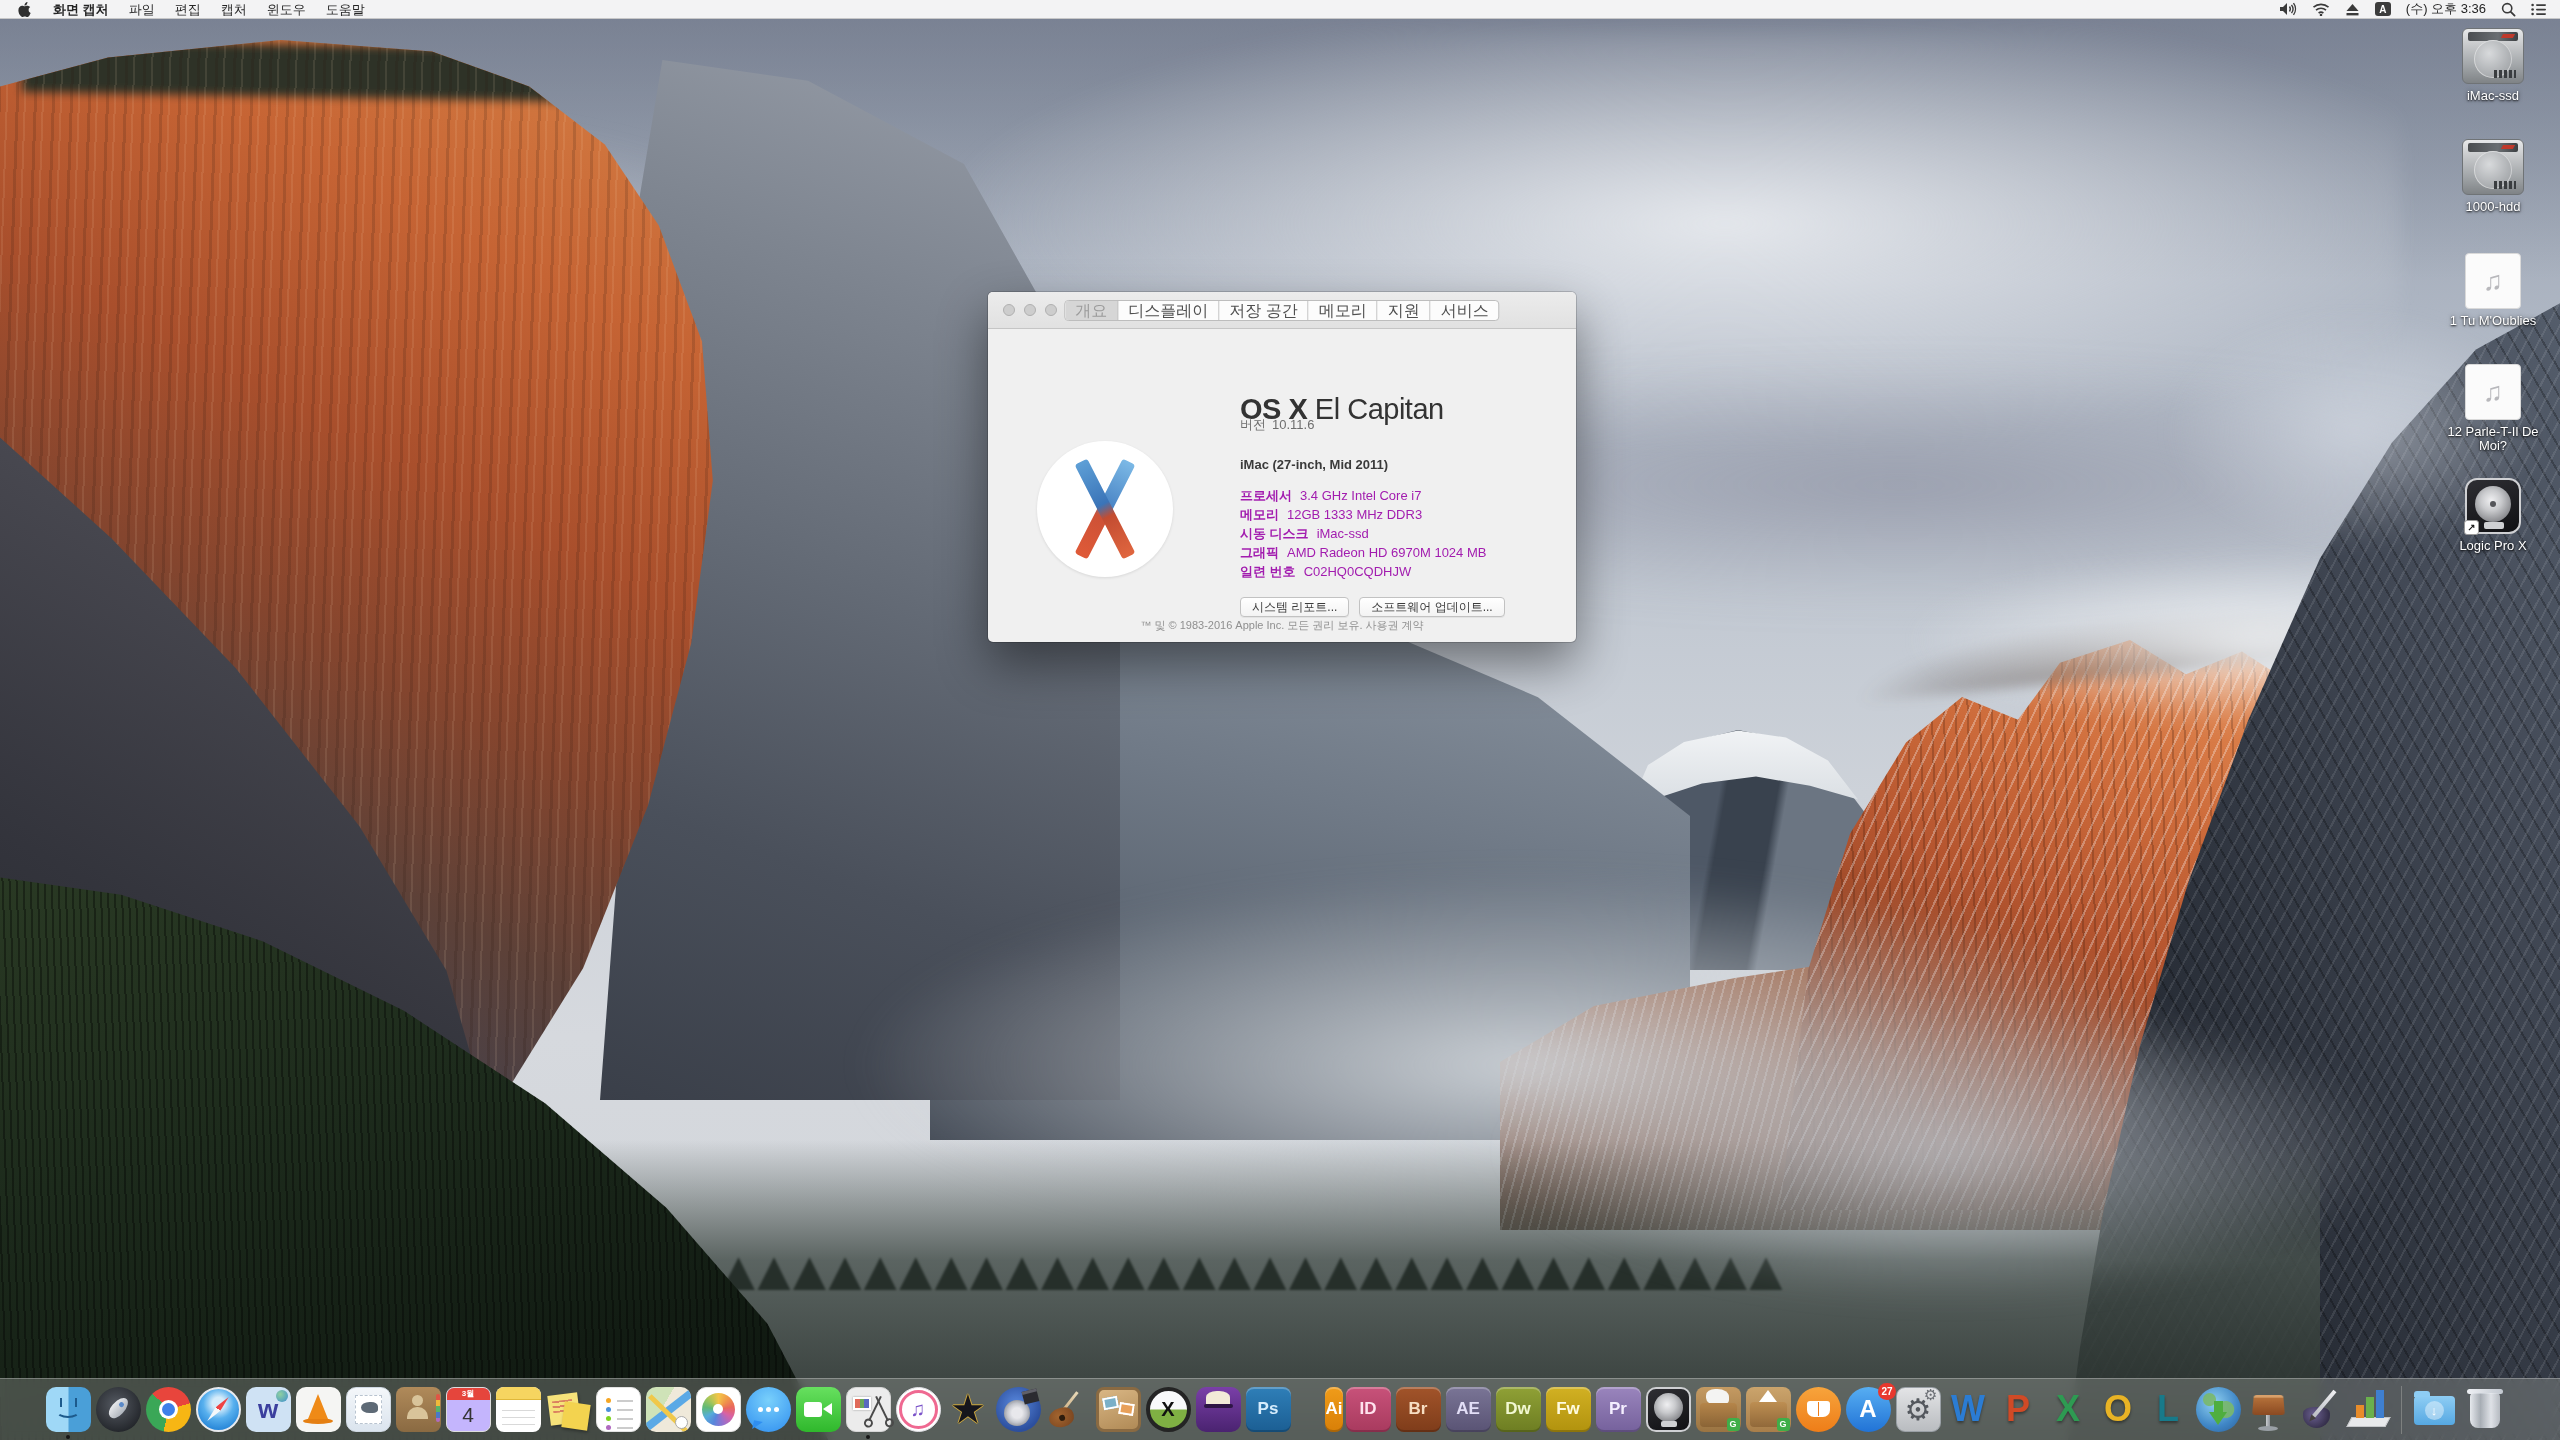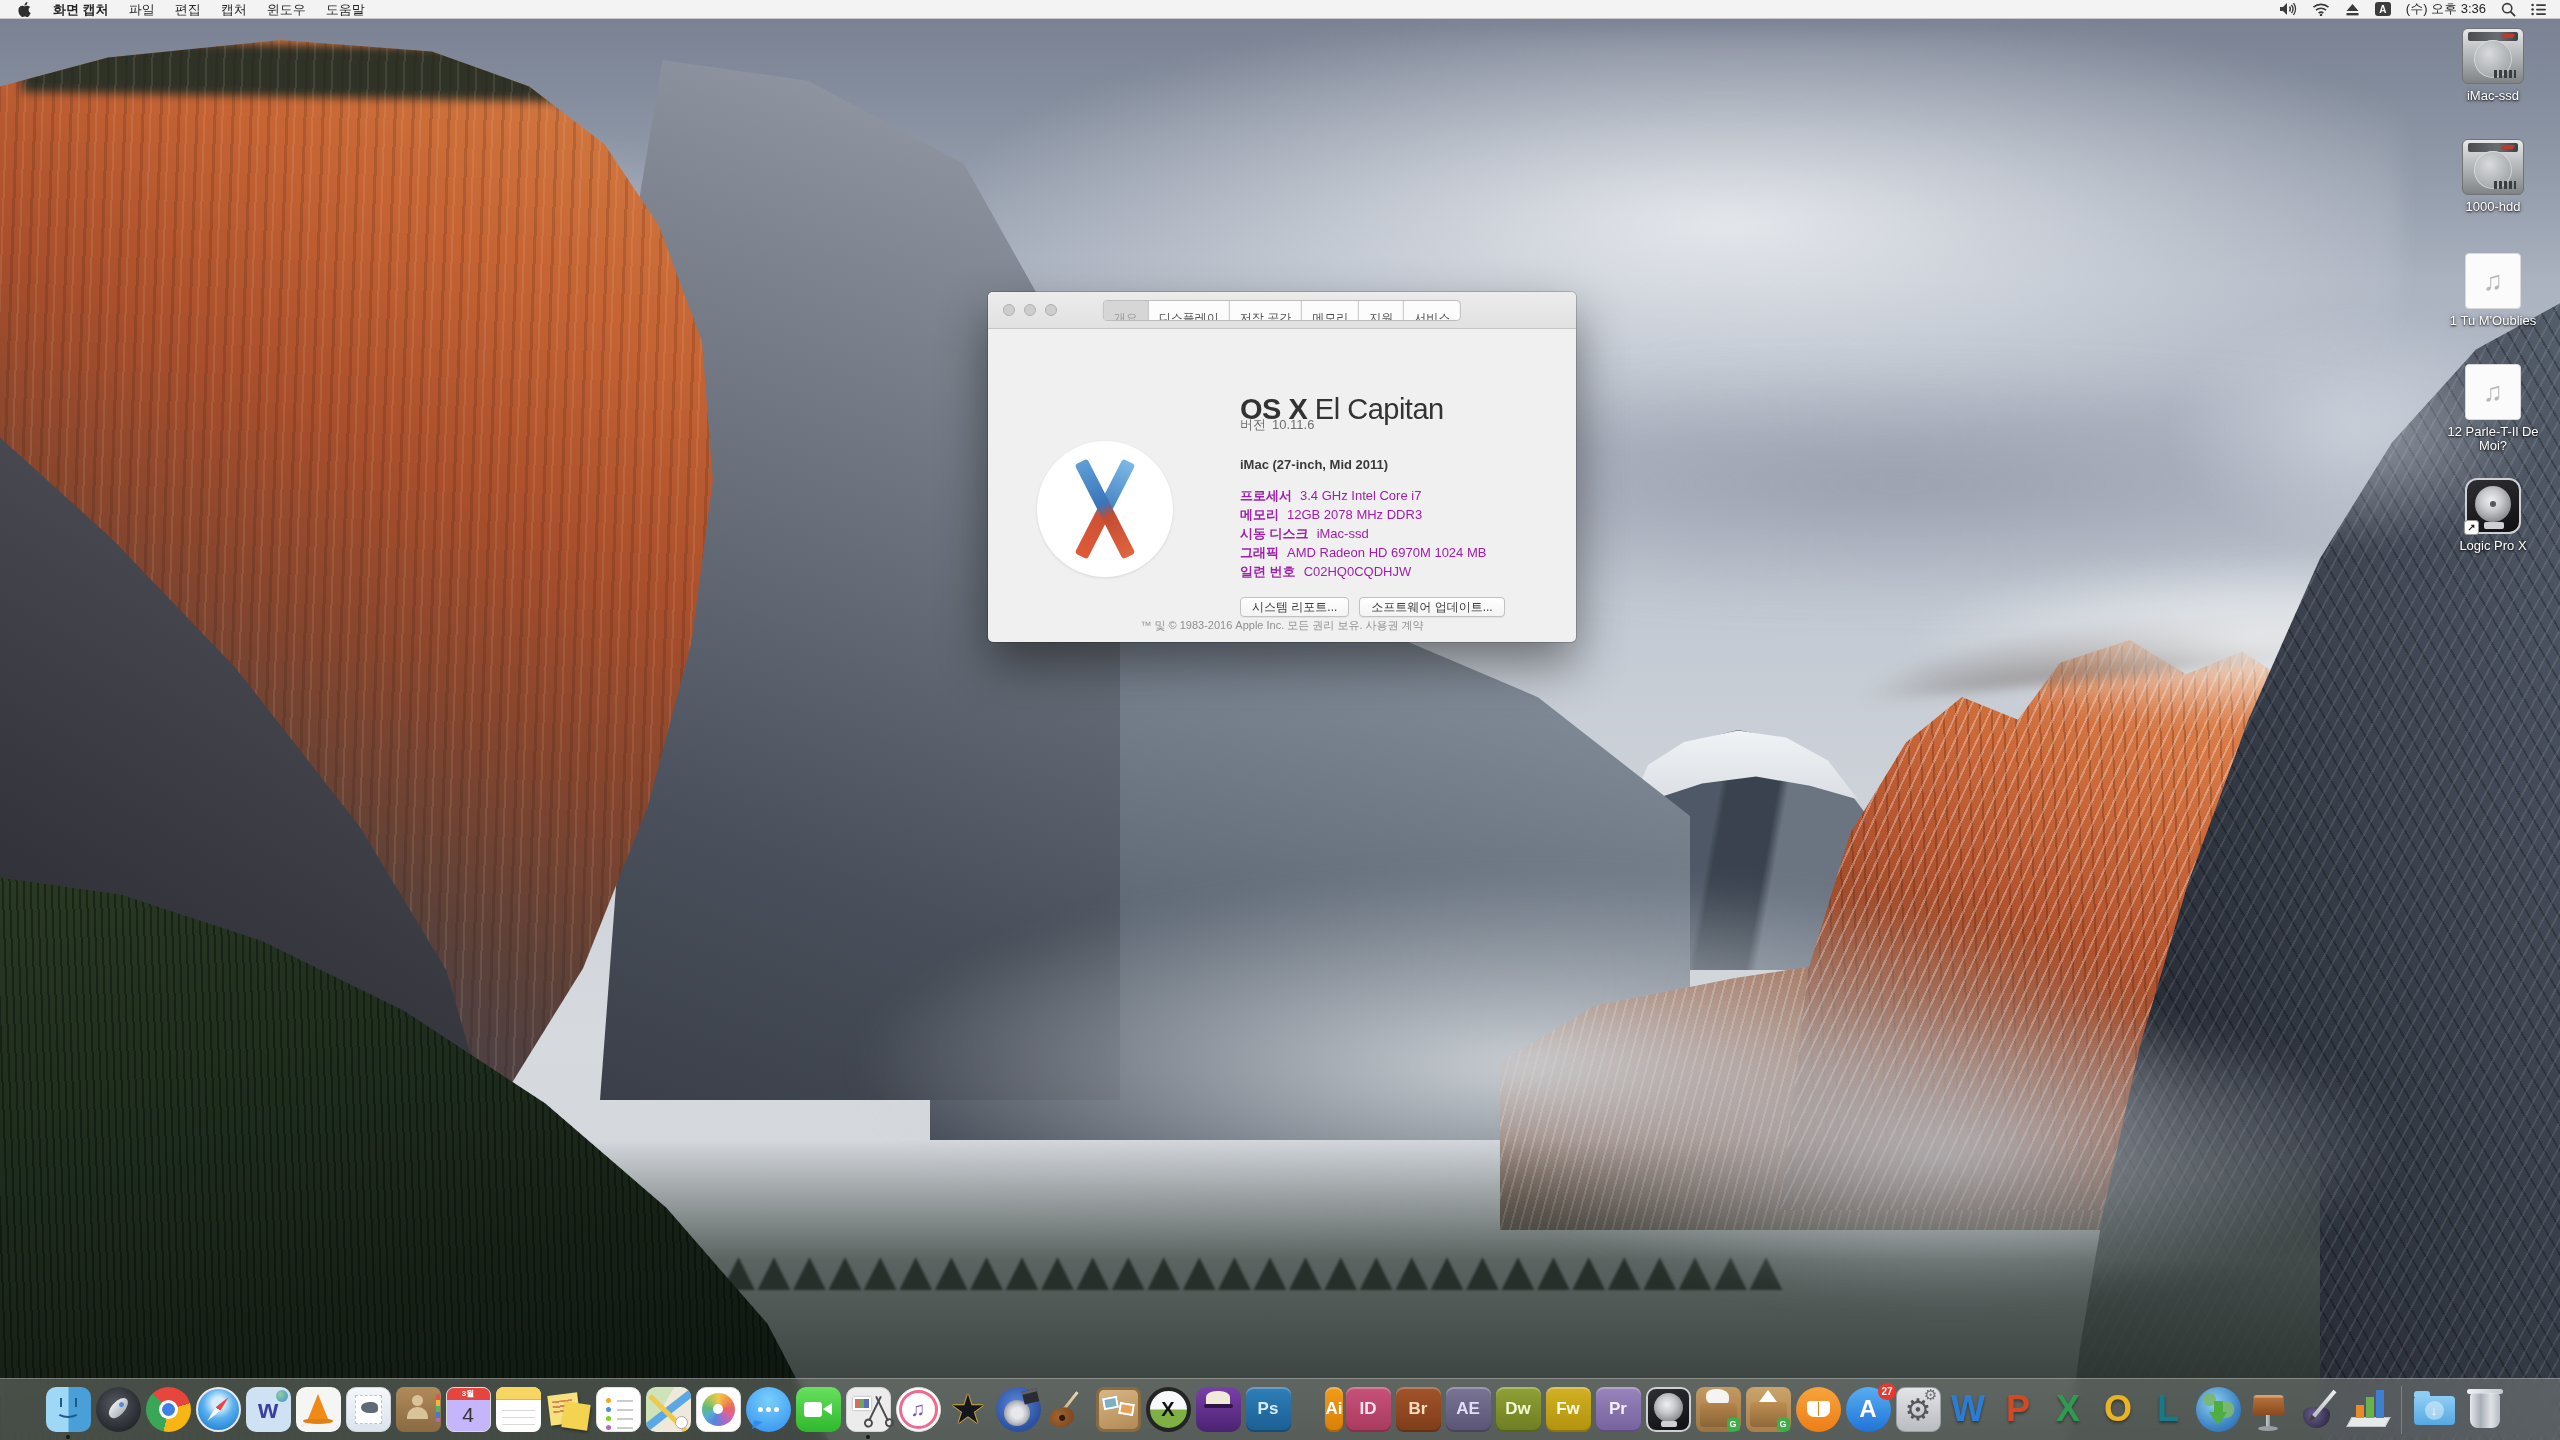--- a/index.html
+++ b/index.html
@@ -54,21 +54,21 @@
   .clock{padding:0 4px;white-space:nowrap;}
 
   
   #about{position:absolute;left:988px;top:292px;width:588px;height:350px;border-radius:5px;background:#f0f0f0;
          box-shadow:0 22px 50px rgba(0,0,0,.45),0 0 0 1px rgba(0,0,0,.16);z-index:30;}
   #titlebar{position:relative;height:37px;background:linear-gradient(#ececec,#e1e1e1);border-bottom:1px solid #c5c5c5;border-radius:5px 5px 0 0;}
   .tl{position:absolute;top:12px;width:12px;height:12px;border-radius:50%;background:#cdcdcd;border:1px solid #b0b0b0;}
   .tl.c{left:15px}.tl.m{left:36px}.tl.z{left:57px}
   #tabs{position:absolute;left:50%;top:8px;transform:translateX(-50%);display:flex;height:21px;border:1px solid #bdbdbd;
         border-radius:4px;overflow:hidden;background:#fcfcfc;}
-  .tab{padding:8px 10px;font-size:12px;line-height:19px;color:#4f4f4f;border-right:1px solid #c6c6c6;white-space:nowrap;}
+  .tab{padding:0 10px;font-size:16px;line-height:19px;color:#4f4f4f;border-right:1px solid #c6c6c6;white-space:nowrap;}
   .tab:last-child{border-right:none;}
   .tab.sel{background:#d6d6d6;color:#9b9b9b;}
   #wcontent{position:relative;height:312px;}
   #xlogo{position:absolute;left:49px;top:112px;width:136px;height:136px;border-radius:50%;background:#fff;
          box-shadow:0 1px 3px rgba(0,0,0,.10);overflow:hidden;}
   #xlogo i{position:absolute;left:61px;top:15px;width:14px;height:106px;border-radius:3px;}
   #xlogo .b1{transform:rotate(27deg);background:linear-gradient(180deg,#7cb9e6 0%,#4b86c6 45%,#cd5136 58%,#df5a38 100%);}
   #xlogo .b2{transform:rotate(-27deg);background:linear-gradient(180deg,#5e9fd6 0%,#3a74b8 45%,#c34c31 58%,#e0663f 100%);}
   #wtitle{position:absolute;left:252px;top:64px;font-size:29px;color:#333;letter-spacing:-.5px;}
   #wtitle .os{font-weight:bold;}
@@ -423,21 +423,21 @@
     <div id="wcontent">
       <div id="xlogo">
           <i class="b1"></i>
           <i class="b2"></i>
         </div>
       <div id="wtitle"><span class="os">OS X</span><span> El Capitan</span></div>
       <div id="wversion"><b>버전</b><span>10.11.6</span></div>
       <div id="wmodel">iMac (27-inch, Mid 2011)</div>
       <div id="specs">
         <div class="spec"><b>프로세서</b><span>3.4 GHz Intel Core i7</span></div>
-        <div class="spec"><b>메모리</b><span>12GB 2078 MHz DDR3</span></div>
+        <div class="spec"><b>메모리</b><span>12GB 1333 MHz DDR3</span></div>
         <div class="spec"><b>시동 디스크</b><span>iMac-ssd</span></div>
         <div class="spec"><b>그래픽</b><span>AMD Radeon HD 6970M 1024 MB</span></div>
         <div class="spec"><b>일련 번호</b><span>C02HQ0CQDHJW</span></div>
       </div>
       <div id="btns">
         <button class="pushbtn">시스템 리포트...</button>
         <button class="pushbtn">소프트웨어 업데이트...</button>
       </div>
       <div id="wfooter">™ 및 © 1983-2016 Apple Inc. 모든 권리 보유. 사용권 계약</div>
     </div>

